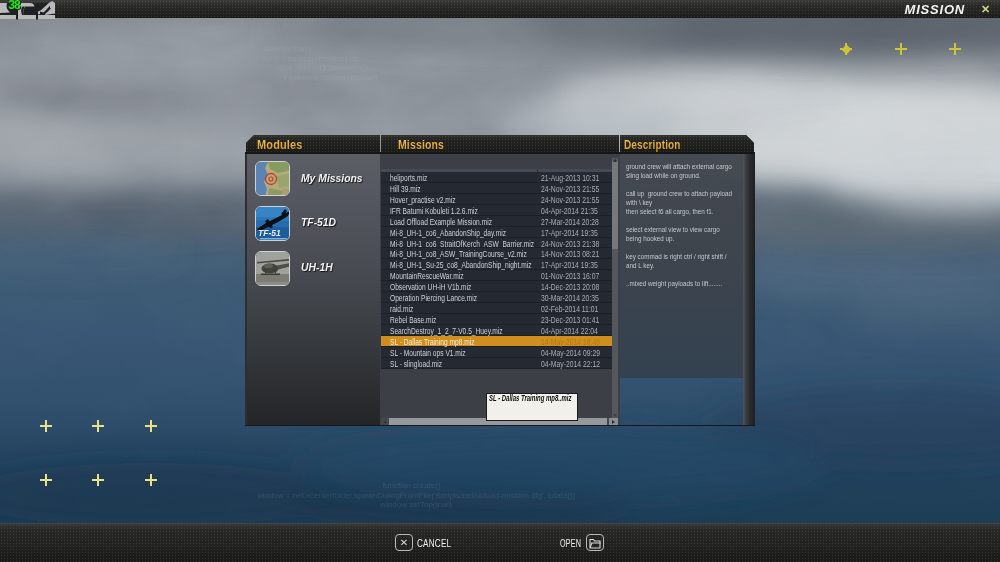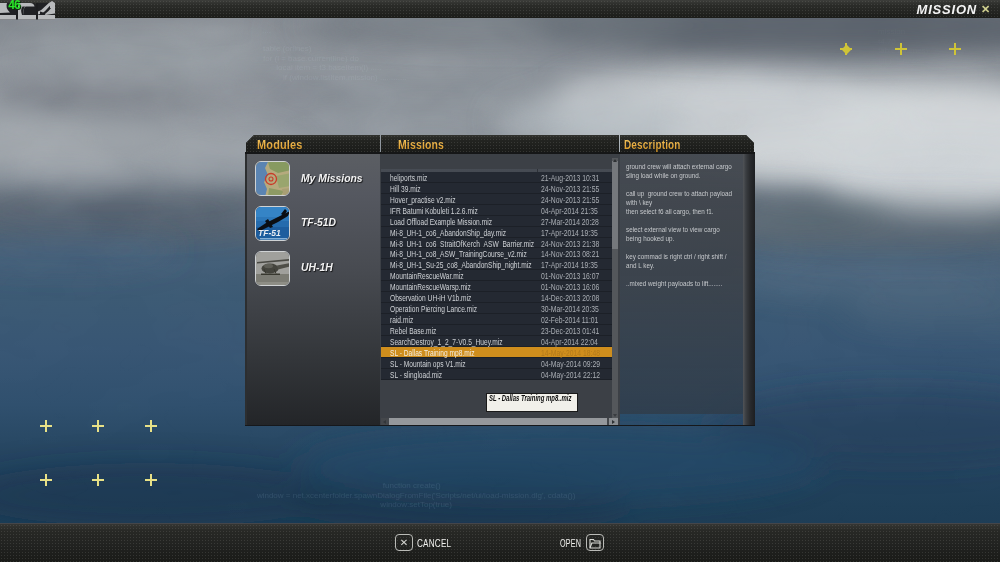--- a/index.html
+++ b/index.html
@@ -13,21 +13,21 @@
       radial-gradient(circle, rgba(130,132,128,.24) 25%, rgba(0,0,0,0) 26%),
       linear-gradient(180deg,#3c3d3a 0,#2b2c29 5px,#222320 13px,#1b1c19 18px);
     background-size:3px 3px, 100% 100%;}
   .botbar{position:absolute;left:0;top:523px;width:1000px;height:39px;
     background-color:#222320;
     background-image:
       radial-gradient(circle, rgba(130,132,128,.24) 25%, rgba(0,0,0,0) 26%),
       linear-gradient(180deg,#353633 0,#272825 7px,#212220 22px,#191a17 39px);
     background-size:3px 3px, 100% 100%;
     border-top:1px solid #45464a;}
-  .mission-title{position:absolute;right:23px;top:2px;color:#f4f4f4;
+  .mission-title{position:absolute;right:35px;top:2px;color:#f4f4f4;
     font-weight:bold;font-style:italic;font-size:13px;letter-spacing:.8px;}
   .close-x{position:absolute;left:981px;top:3px;color:#cfcf8e;font-size:11px;font-weight:bold;}
   .btn-box{position:absolute;width:18px;height:17px;border:1px solid #babbb7;border-radius:4px;
     color:#d9dad6;text-align:center;font-size:10px;line-height:15px;}
   .bar-label{position:absolute;color:#efefec;font-size:11.5px;letter-spacing:.3px;
     transform:scaleX(.88);transform-origin:left;}
 
   
   .plus{position:absolute;width:12px;height:12px;}
   .plus:before{content:"";position:absolute;left:0;top:5px;width:12px;height:2px;background:var(--c);}
@@ -69,28 +69,28 @@
     transform:scaleX(.78);transform-origin:left;}
   .row .dt{position:absolute;left:160px;top:1px;color:#a9adb3;white-space:nowrap;display:inline-block;
     transform:scaleX(.8);transform-origin:left;}
   .row.sel{background:#cf8e1d;color:#f4ede0;}
   .row.sel .dt{color:#b1791b;}
   .vscroll{position:absolute;left:232px;top:4px;width:6px;height:260px;background:#54575b;}
   .vthumb{position:absolute;left:0;top:3px;width:6px;height:88px;background:#75787c;}
   .hscroll{position:absolute;left:1px;top:264px;width:237px;height:7px;background:#44474b;}
   .hthumb{position:absolute;left:8px;top:0;width:218px;height:7px;background:#95989c;}
 
-  .descpanel{position:absolute;left:375px;top:19px;width:123px;height:260px;
+  .descpanel{position:absolute;left:375px;top:19px;width:123px;height:224px;
     background:linear-gradient(180deg,rgba(66,71,78,.97) 0,rgba(60,66,74,.93) 120px,rgba(53,63,74,.85) 200px,rgba(47,59,72,.78) 272px);}
   .desctext{position:absolute;left:6px;top:8px;width:136px;color:#c6c9cc;font-size:7.5px;
     line-height:9px;transform:scaleX(.84);transform-origin:left top;white-space:pre;}
   .rbevel{position:absolute;left:498px;top:19px;width:12px;height:272px;
     background:linear-gradient(90deg,#515458 0,#3a3d41 3px,#292b2e 7px,#1d1f22 12px);}
 
-  .tooltip{position:absolute;left:486px;top:393px;width:92px;height:19px;background:#f1f0ea;
+  .tooltip{position:absolute;left:486px;top:393px;width:92px;height:28px;background:#f1f0ea;
     border:1px solid #1a1a1a;color:#0c0c0c;font-size:8.5px;overflow:hidden;
     line-height:9.5px;padding:0 2px;white-space:nowrap;}
   .tooltip span{display:inline-block;transform:scaleX(.70);transform-origin:left;
     font-weight:bold;font-style:italic;}
 </style>
 </head>
 <body>
 <div class="stage">
 
   <svg class="abs" style="left:0;top:0" width="1000" height="562" viewBox="0 0 1000 562">
@@ -213,21 +213,21 @@
       <path d="M38 2 h14 q3 0 3 3.5 v13 h-17 z" fill="#202124"></path>
       <path d="M55 2 q-5 2 -8.5 6.5 q-3 4 -8.5 5 l0 -3 q4 -1.5 7 -5 q3 -3.5 7 -5.5 z" fill="#b8babc"></path>
       <path d="M50 2 h5 v5 l-5 0 z" fill="#b8babc"></path>
       <path d="M55 4 q-4 2.5 -6.5 6 q-3 3.5 -8 5 l5 -1 q4.5 -1 9.5 -1.5 z" fill="#b8babc"></path>
       <path d="M38 14 h17 v4.5 h-17 z" fill="#b8babc"></path>
       <path d="M40 10.5 q4 0.5 5.5 3.5 l-5.5 0 z" fill="#202124"></path>
       <rect x="16" y="2" width="2" height="16.5" fill="#1d1e20"></rect>
       <rect x="36" y="2" width="2" height="16.5" fill="#1d1e20"></rect>
     </g>
   </svg>
-  <div class="abs" style="left:8px;top:-1px;color:#28e228;font-weight:bold;font-size:12px;letter-spacing:-1.5px;font-family:'Liberation Mono',monospace;text-shadow:1px 1px 0 #063006;">46</div>
+  <div class="abs" style="left:8px;top:-1px;color:#28e228;font-weight:bold;font-size:12px;letter-spacing:-1.5px;font-family:'Liberation Mono',monospace;text-shadow:1px 1px 0 #063006;">38</div>
 
   <div class="botbar"></div>
   <div class="btn-box" style="left:395px;top:534px;">✕</div>
   <div class="bar-label" style="left:417px;top:537px;font-size:11px;transform:scaleX(.74);">CANCEL</div>
   <div class="bar-label" style="left:560px;top:537.5px;font-size:10px;transform:scaleX(.72);">OPEN</div>
   <div class="btn-box" style="left:586px;top:534px;">
     <svg width="12" height="11" viewBox="0 0 12 11" style="margin-top:3px;">
       <path d="M1 1.5 L4.5 1.5 L5.5 3 L11 3 L11 10 L1 10 Z" fill="none" stroke="#d9dad6" stroke-width="1.1"></path>
       <path d="M1 10 L2.8 5 L11.6 5" fill="none" stroke="#d9dad6" stroke-width="1.1"></path>
     </svg>
@@ -328,24 +328,20 @@
           </div>
         <div class="row">
             <span class="fn">Mi-8_UH-1_Su-25_co8_AbandonShip_night.miz</span>
             <span class="dt">17-Apr-2014 19:35</span>
           </div>
         <div class="row">
             <span class="fn">MountainRescueWar.miz</span>
             <span class="dt">01-Nov-2013 16:07</span>
           </div>
         <div class="row">
-            <span class="fn">MountainRescueWarsp.miz</span>
-            <span class="dt">01-Nov-2013 16:06</span>
-          </div>
-        <div class="row">
             <span class="fn">Observation UH-iH V1b.miz</span>
             <span class="dt">14-Dec-2013 20:08</span>
           </div>
         <div class="row">
             <span class="fn">Operation Piercing Lance.miz</span>
             <span class="dt">30-Mar-2014 20:35</span>
           </div>
         <div class="row">
             <span class="fn">raid.miz</span>
             <span class="dt">02-Feb-2014 11:01</span>

